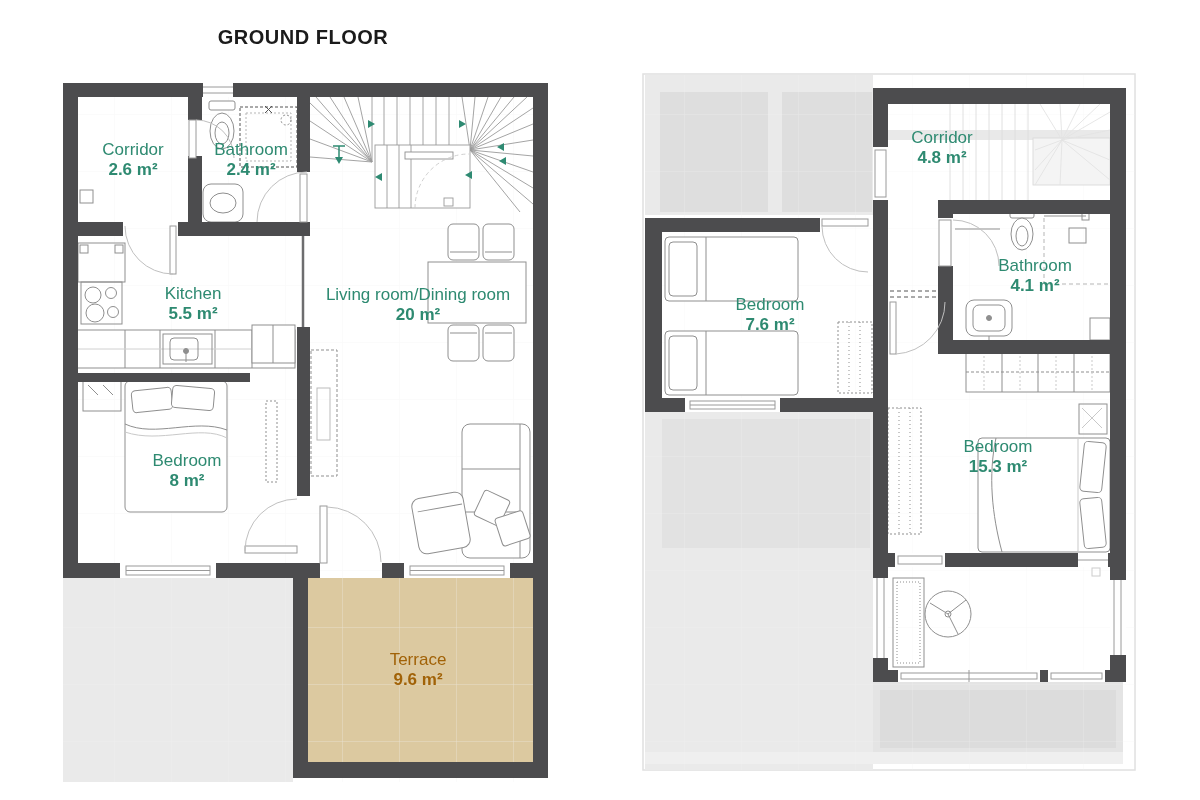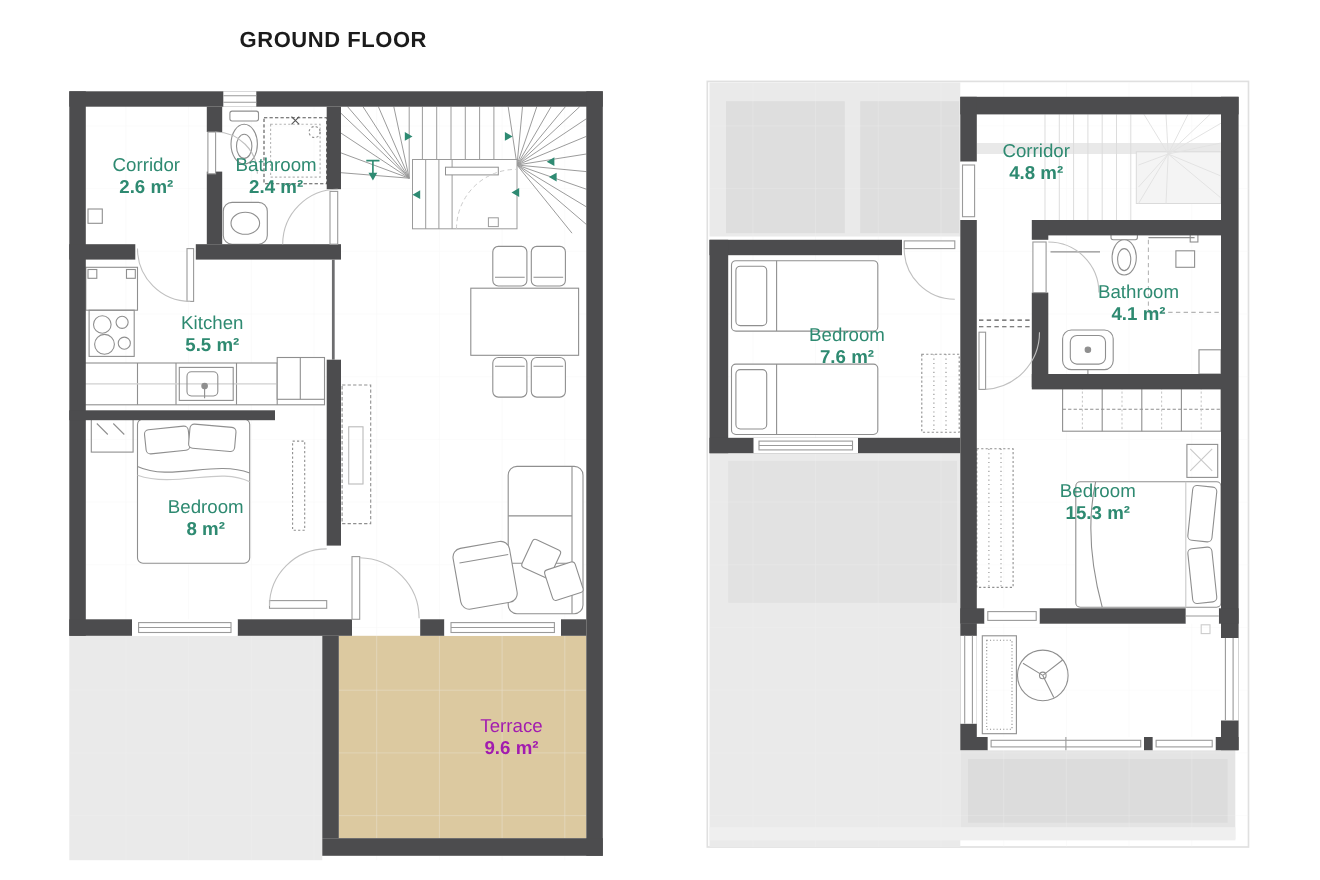--- a/index.html
+++ b/index.html
@@ -4,21 +4,21 @@
 <style>
   html,body{margin:0;padding:0;background:#ffffff;}
   .canvas{position:relative;width:1200px;height:800px;background:#ffffff;
           font-family:"Liberation Sans",sans-serif;overflow:hidden;}
   svg{position:absolute;left:0;top:0;}
   .floor-title{position:absolute;transform:translateX(-50%);font-size:20px;font-weight:bold;
                color:#1b1b1b;letter-spacing:0.5px;white-space:nowrap;}
   .room-label{position:absolute;transform:translateX(-50%);text-align:center;
               color:#2e8a71;font-size:17px;line-height:20px;white-space:nowrap;}
   .room-label .area{font-weight:bold;}
-  .room-label.terrace{color:#a21caf;margin-left:47px;}
+  .room-label.terrace{color:#a16207;}
 </style>
 </head>
 <body>
 
 <div class="canvas">
 
 <svg width="1200" height="800" viewBox="0 0 1200 800">
   <defs>
     <pattern id="tiles" width="57" height="57" patternUnits="userSpaceOnUse">
       <path d="M57 0 H0 V57" fill="none" stroke="#f1f1f1" stroke-width="1"></path>
@@ -303,20 +303,24 @@
   <div class="area">2.6 m²</div>
 </div>
 <div class="room-label" style="left:251px;top:140px">
   <div class="rname">Bathroom</div>
   <div class="area">2.4 m²</div>
 </div>
 <div class="room-label" style="left:193px;top:284px">
   <div class="rname">Kitchen</div>
   <div class="area">5.5 m²</div>
 </div>
+<div class="room-label" style="left:418px;top:285px">
+  <div class="rname">Living room/Dining room</div>
+  <div class="area">20 m²</div>
+</div>
 <div class="room-label" style="left:187px;top:451px">
   <div class="rname">Bedroom</div>
   <div class="area">8 m²</div>
 </div>
 <div class="room-label terrace" style="left:418px;top:650px">
   <div class="rname">Terrace</div>
   <div class="area">9.6 m²</div>
 </div>
 
 <div class="room-label" style="left:942px;top:128px">

